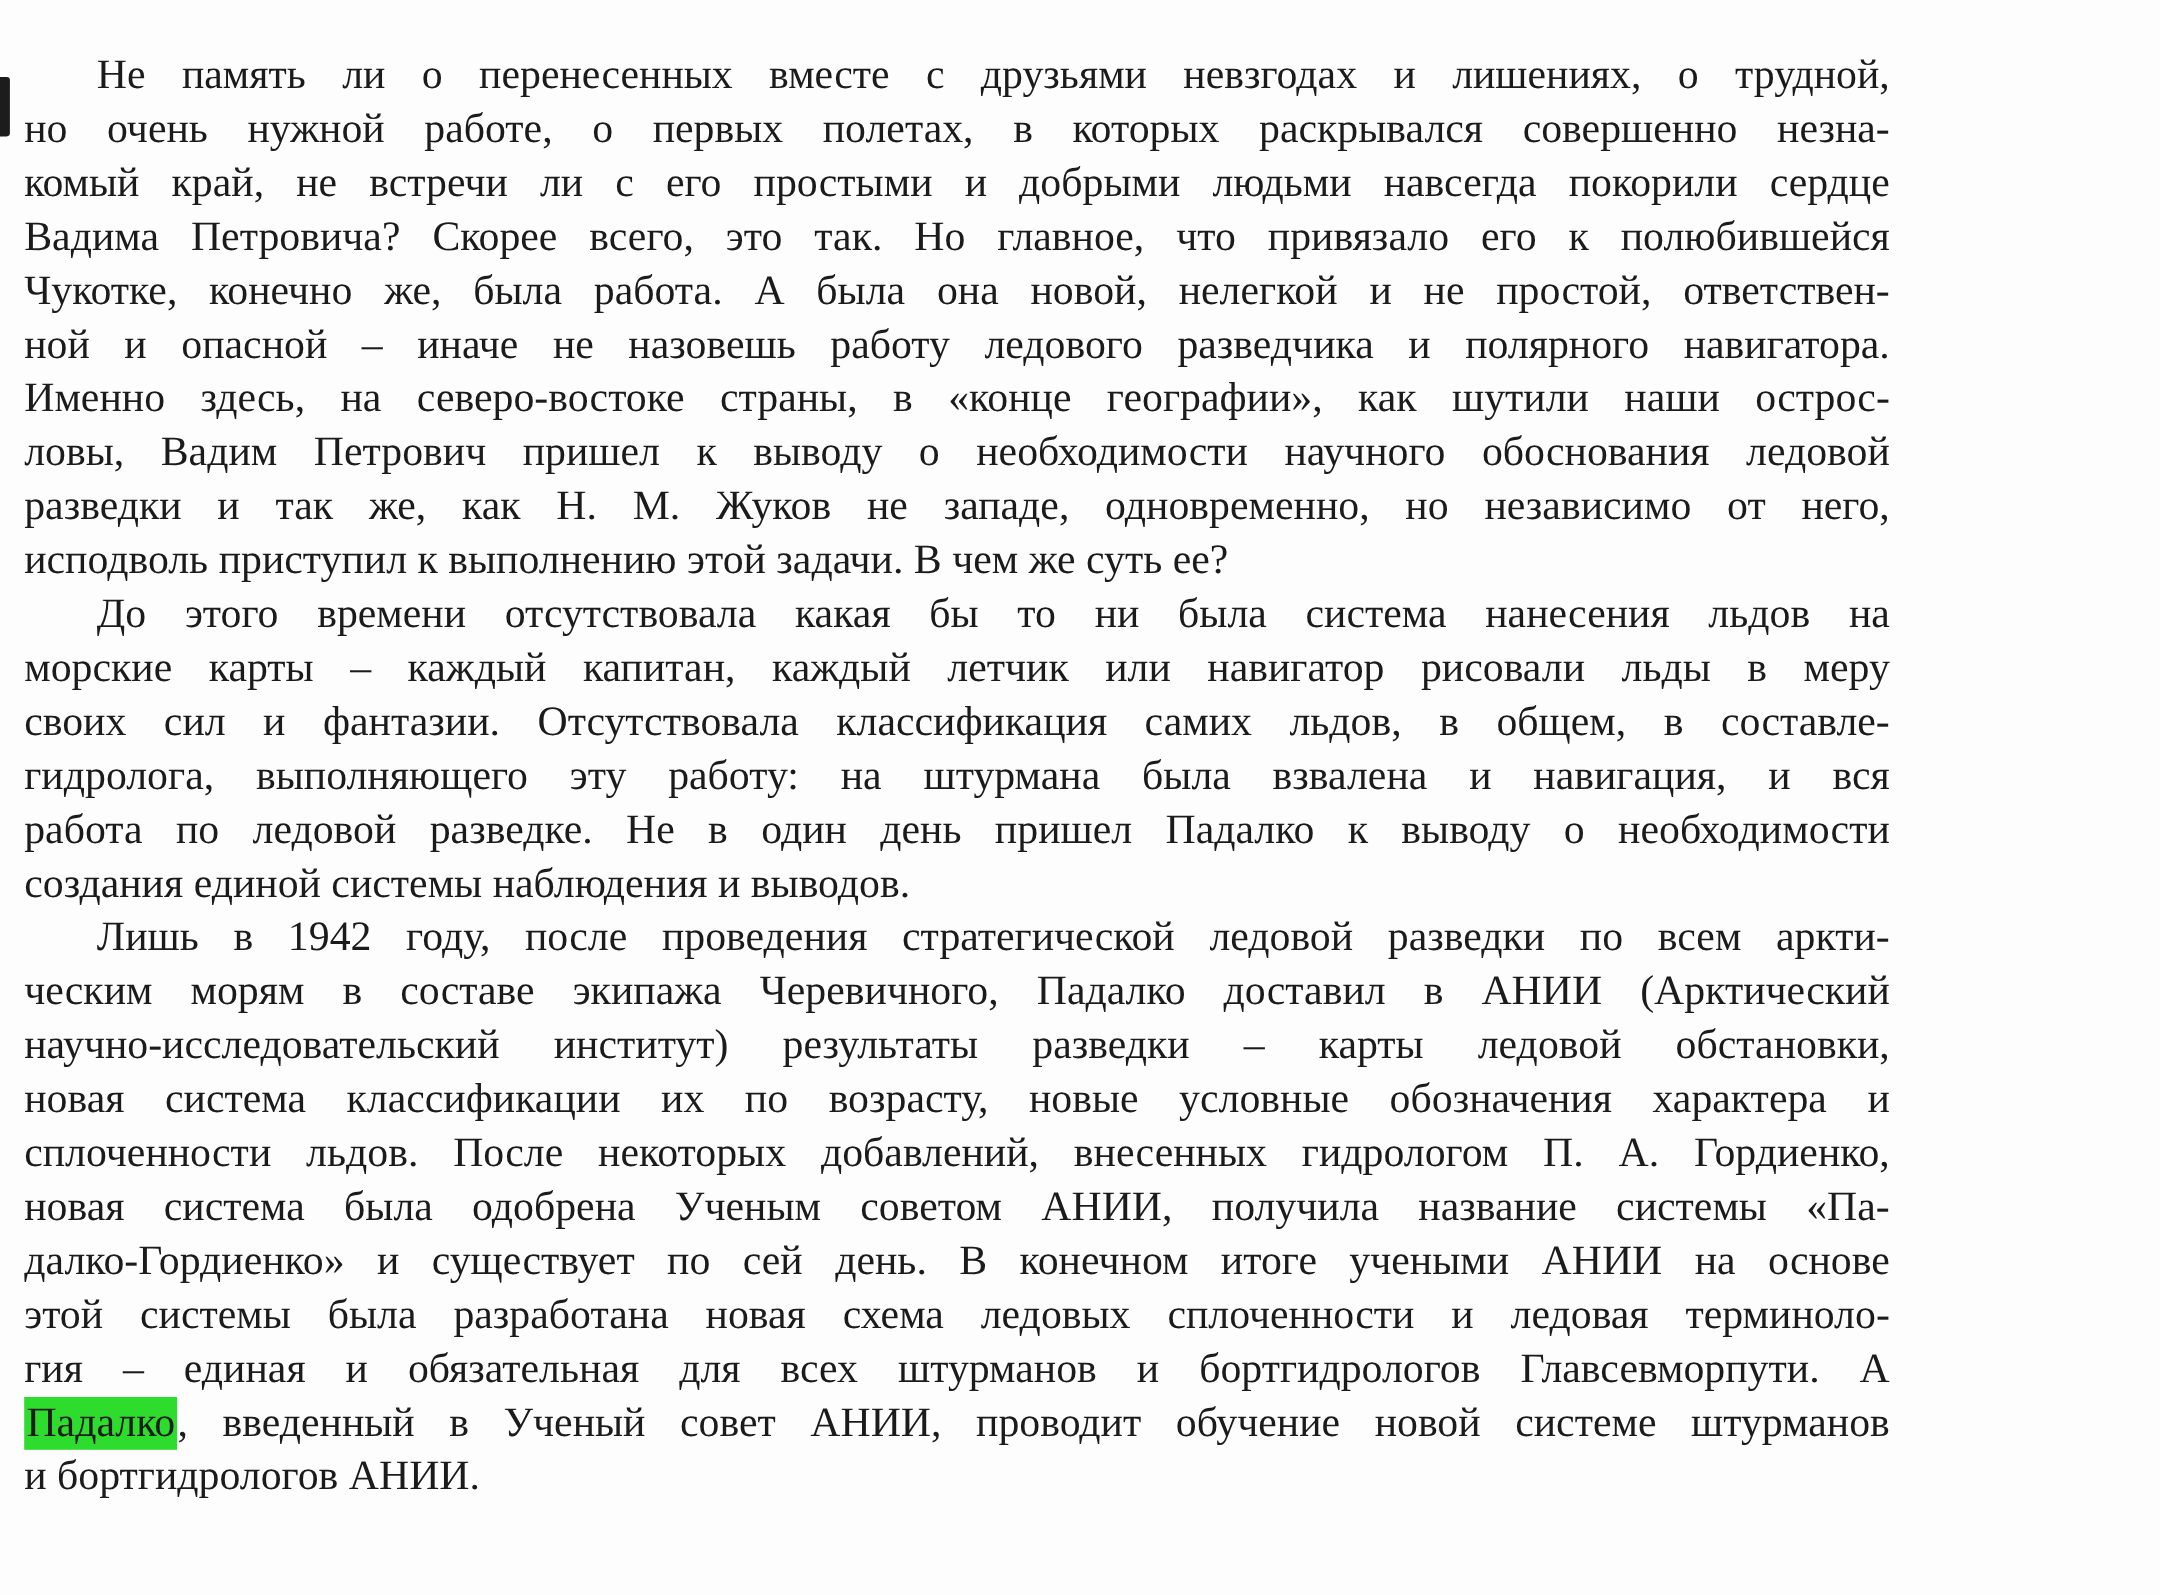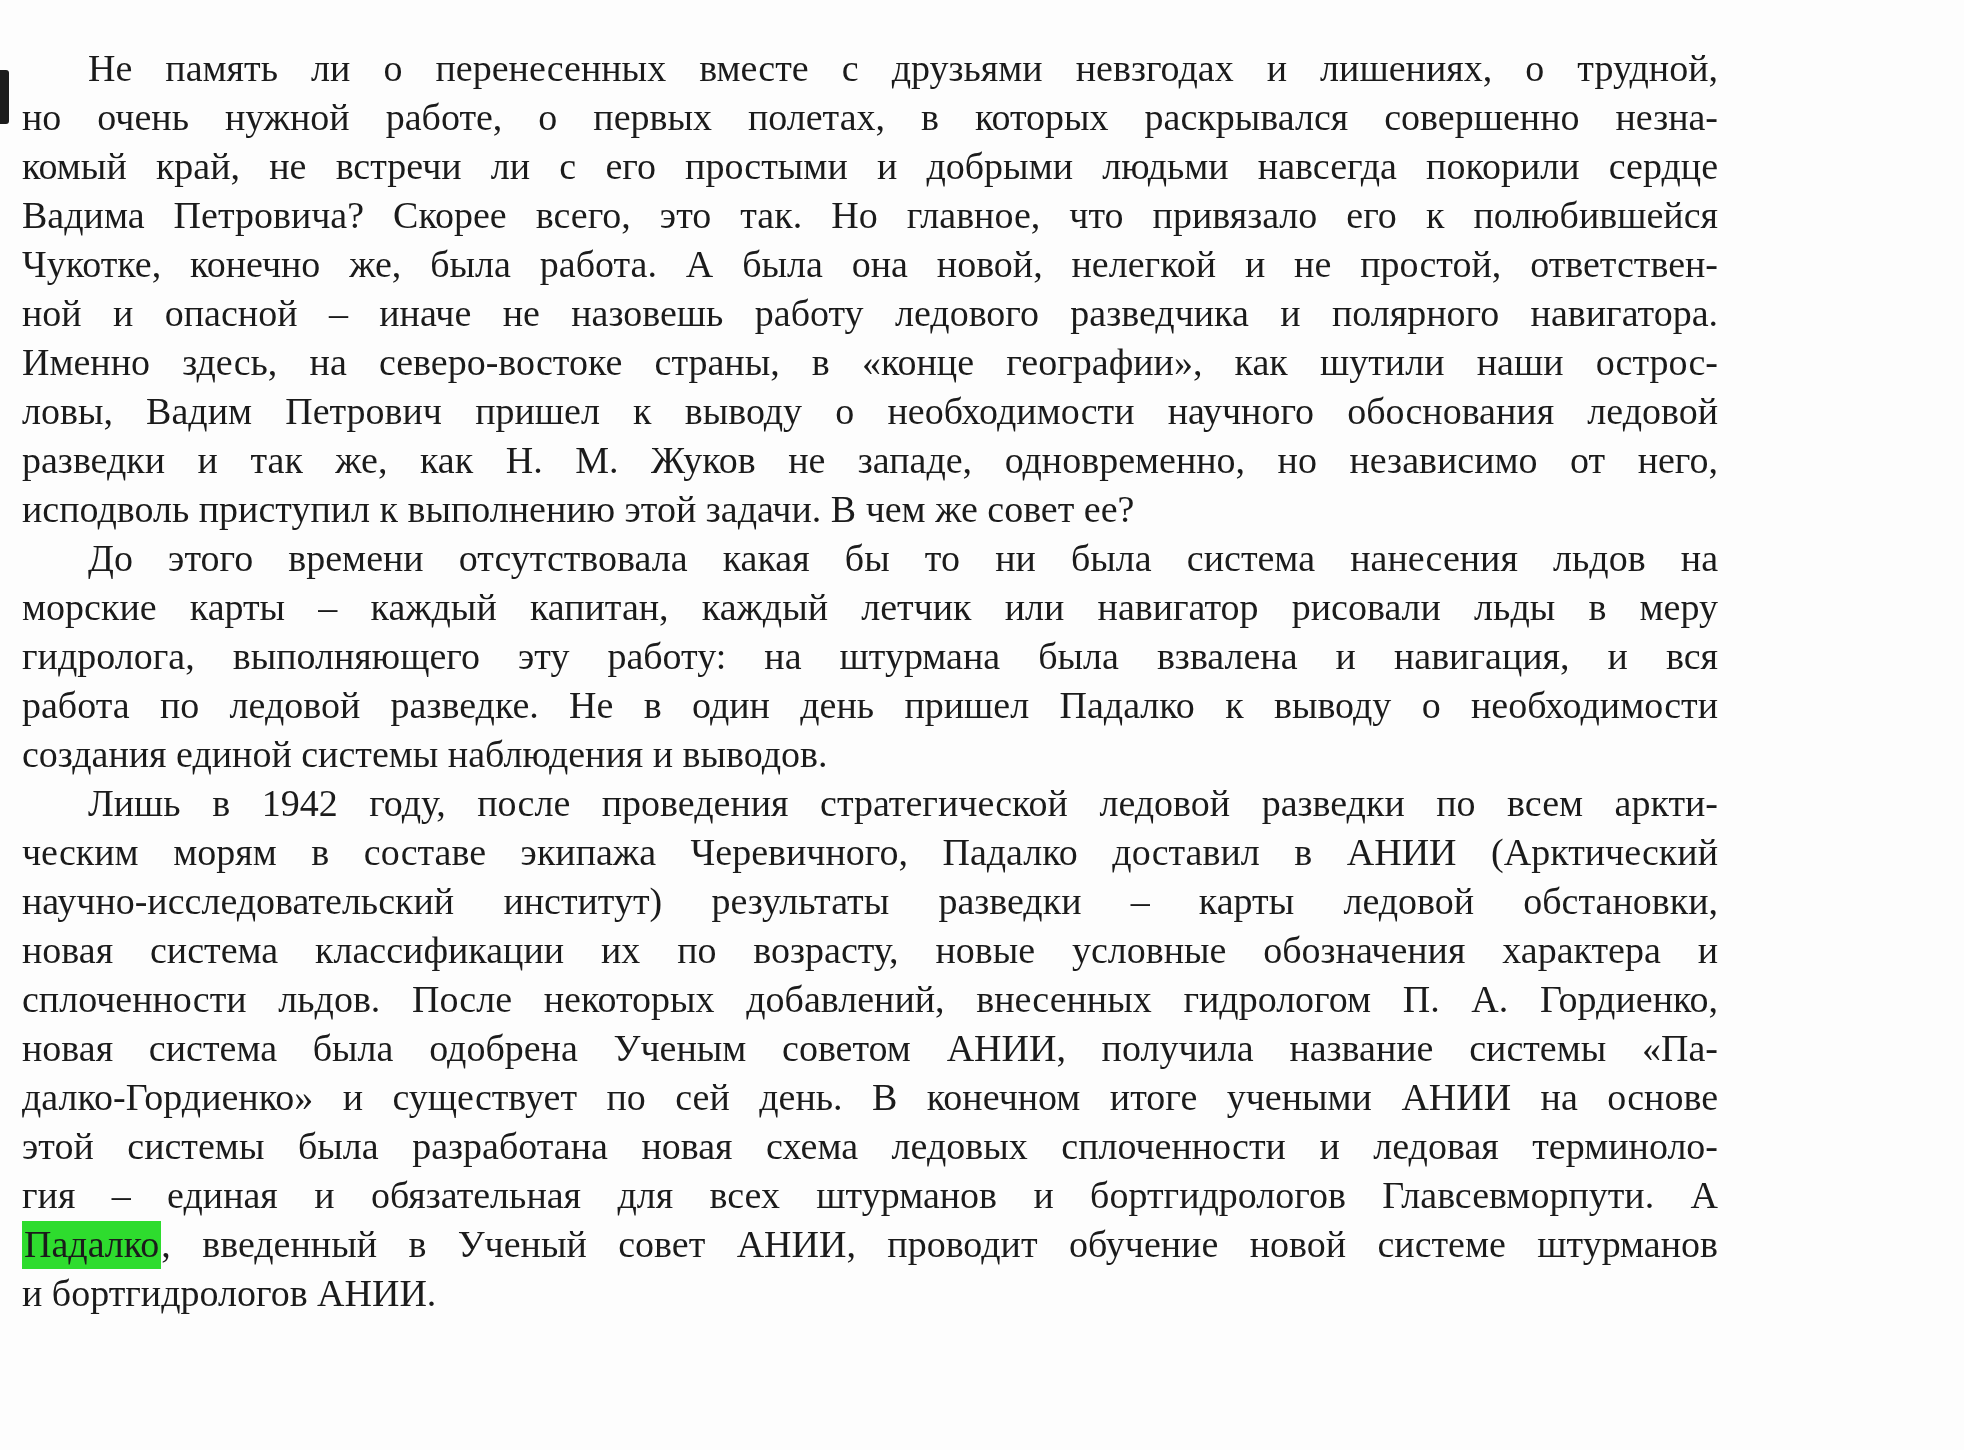--- a/index.html
+++ b/index.html
@@ -57,26 +57,27 @@
   <div class="para">
     <div class="line indent">Не память ли о перенесенных вместе с друзьями невзгодах и лишениях, о трудной,</div>
     <div class="line">но очень нужной работе, о первых полетах, в которых раскрывался совершенно незна-</div>
     <div class="line">комый край, не встречи ли с его простыми и добрыми людьми навсегда покорили сердце</div>
     <div class="line">Вадима Петровича? Скорее всего, это так. Но главное, что привязало его к полюбившейся</div>
     <div class="line">Чукотке, конечно же, была работа. А была она новой, нелегкой и не простой, ответствен-</div>
     <div class="line">ной и опасной – иначе не назовешь работу ледового разведчика и полярного навигатора.</div>
     <div class="line">Именно здесь, на северо-востоке страны, в «конце географии», как шутили наши острос-</div>
     <div class="line">ловы, Вадим Петрович пришел к выводу о необходимости научного обоснования ледовой</div>
     <div class="line">разведки и так же, как Н. М. Жуков не западе, одновременно, но независимо от него,</div>
-    <div class="line final">исподволь приступил к выполнению этой задачи. В чем же совет ее?</div>
+    <div class="line final">исподволь приступил к выполнению этой задачи. В чем же суть ее?</div>
   </div>
 
   <div class="para">
     <div class="line indent">До этого времени отсутствовала какая бы то ни была система нанесения льдов на</div>
     <div class="line">морские карты – каждый капитан, каждый летчик или навигатор рисовали льды в меру</div>
+    <div class="line">своих сил и фантазии. Отсутствовала классификация самих льдов, в общем, в составле-</div>
     <div class="line">гидролога, выполняющего эту работу: на штурмана была взвалена и навигация, и вся</div>
     <div class="line">работа по ледовой разведке. Не в один день пришел Падалко к выводу о необходимости</div>
     <div class="line final">создания единой системы наблюдения и выводов.</div>
   </div>
 
   <div class="para">
     <div class="line indent">Лишь в 1942 году, после проведения стратегической ледовой разведки по всем аркти-</div>
     <div class="line">ческим морям в составе экипажа Черевичного, Падалко доставил в АНИИ (Арктический</div>
     <div class="line">научно-исследовательский институт) результаты разведки – карты ледовой обстановки,</div>
     <div class="line">новая система классификации их по возрасту, новые условные обозначения характера и</div>

